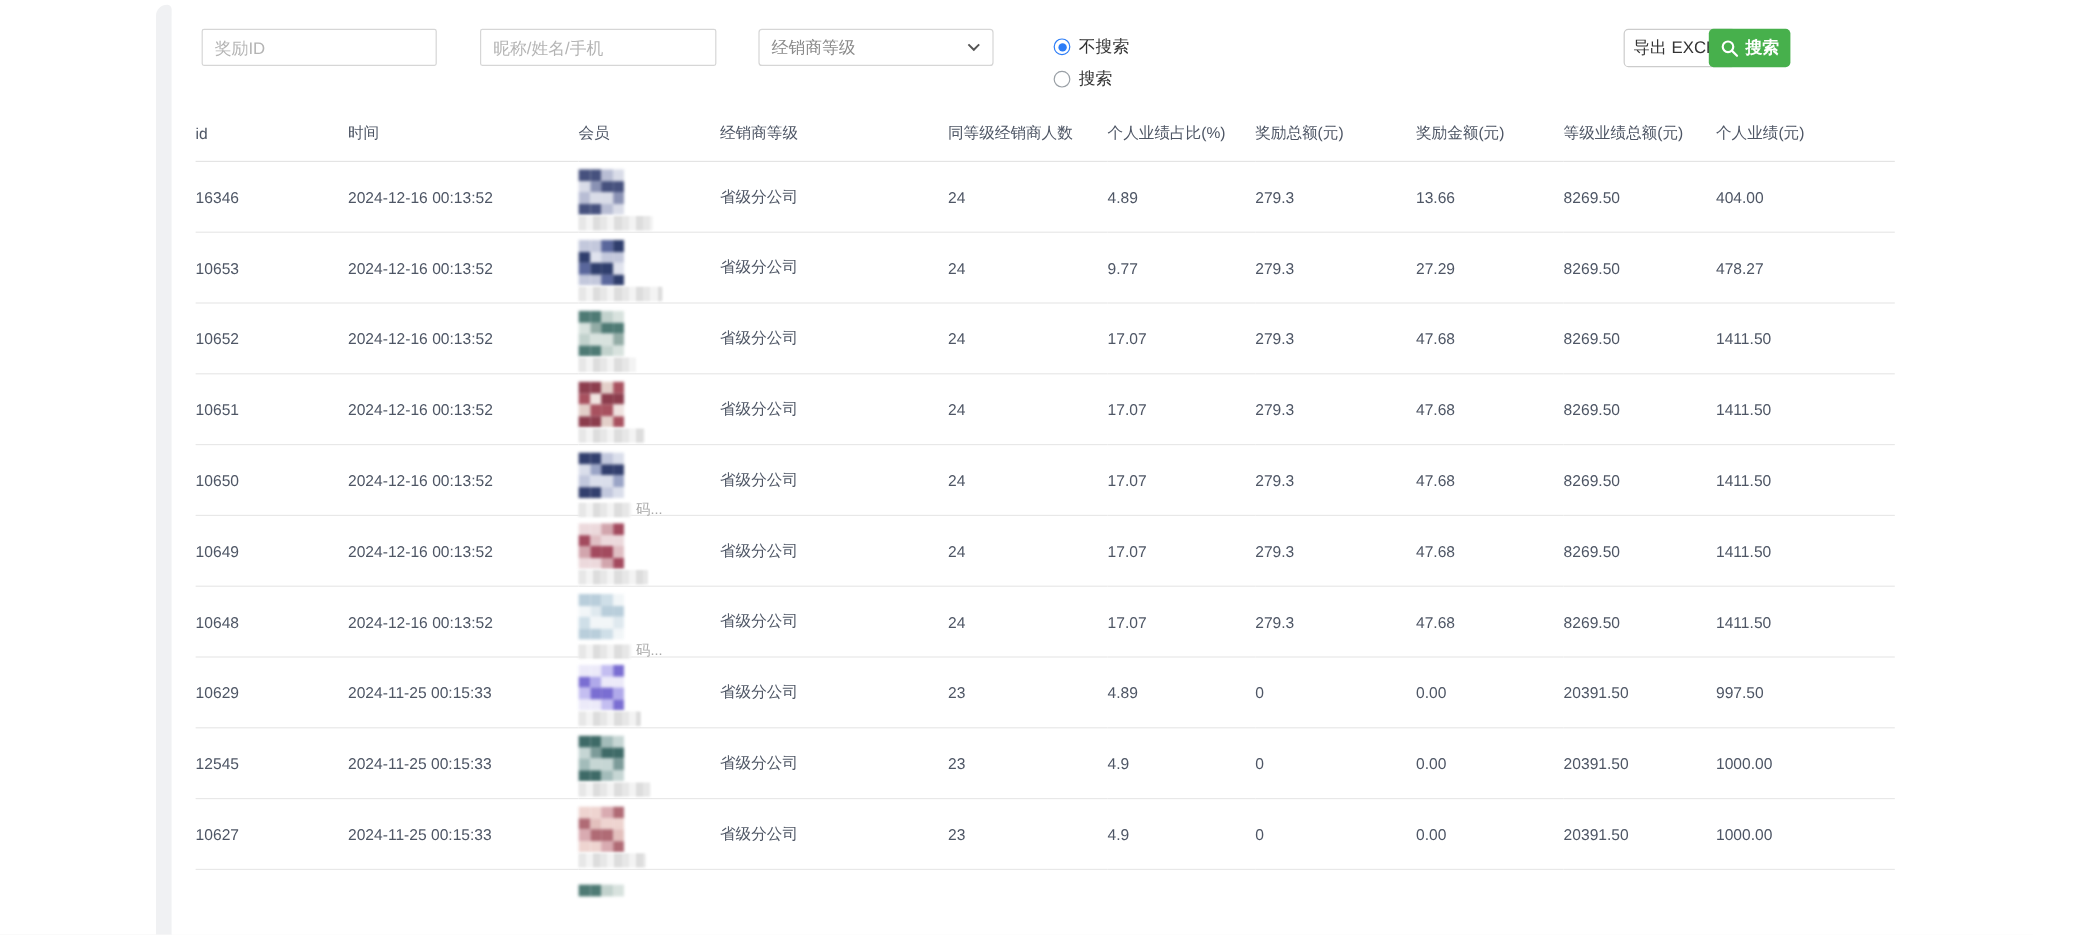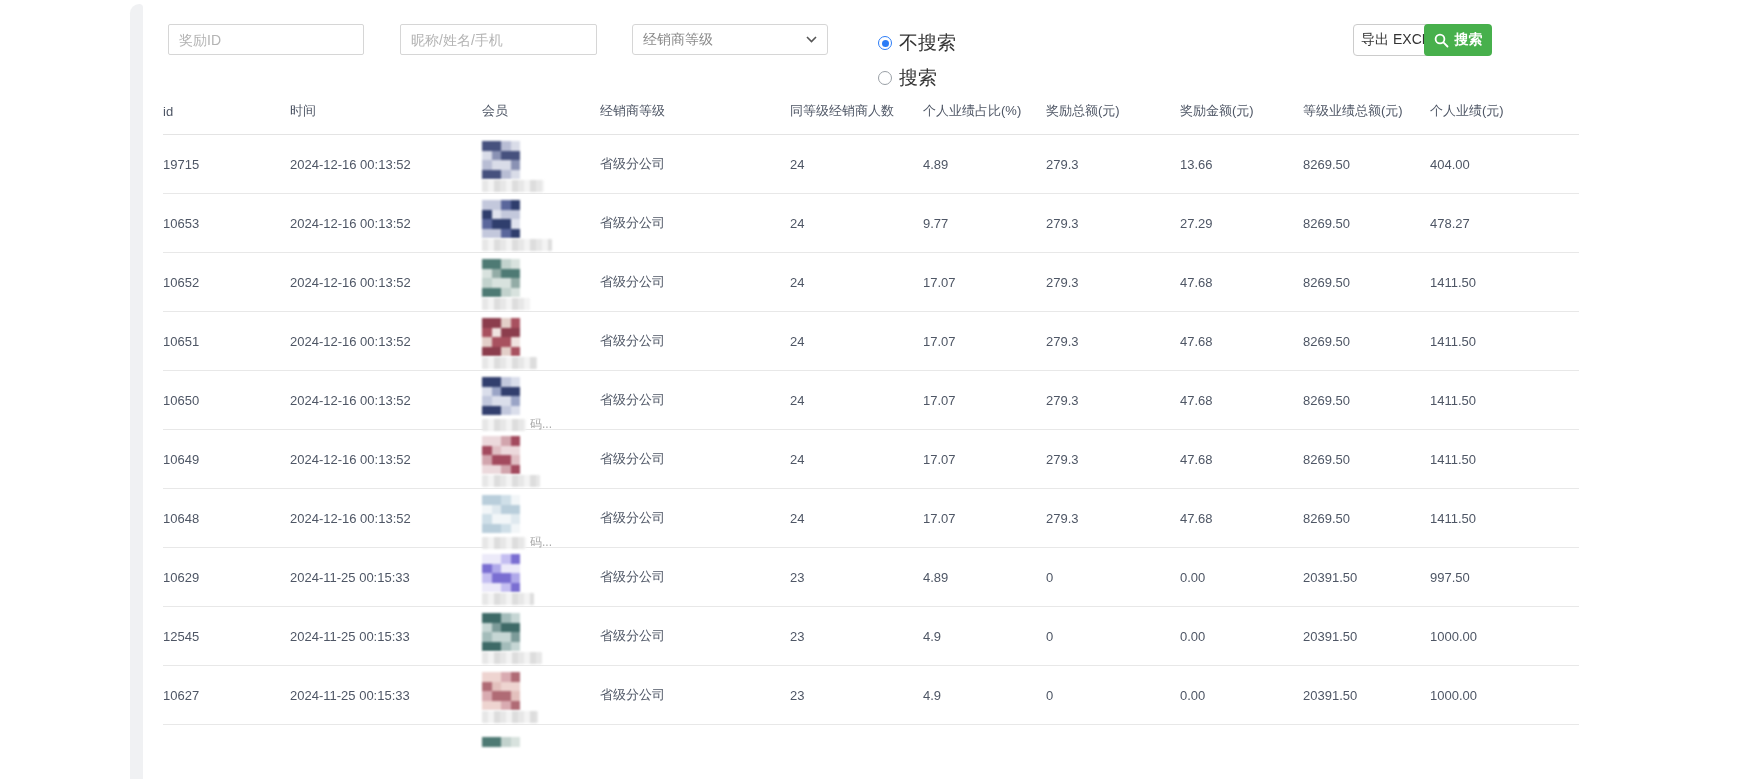--- a/index.html
+++ b/index.html
@@ -32,21 +32,21 @@
     align-items:center; justify-content:space-between; padding:0 10px; font-size:14px;
     color:#8a8a8a; cursor:pointer; }
   .sel svg { flex:0 0 auto; }
   .radio-group { display:flex; flex-direction:column; gap:9px; }
   .radio-row { display:flex; align-items:center; gap:7px; cursor:pointer; }
   .radio { width:14px; height:14px; border-radius:50%; border:1.5px solid #9aa0a6;
     background:#fff; position:relative; flex:0 0 auto; }
   .radio.checked { border-color:#2b7cf7; }
   .radio.checked::after { content:""; position:absolute; left:2.5px; top:2.5px; width:7px; height:7px;
     border-radius:50%; background:#2b7cf7; }
-  .radio-label { font-size:19px; color:#333; }
+  .radio-label { font-size:14px; color:#333; }
   .date-btn { border:none; border-radius:4px; color:#fff; font-size:14px; font-weight:bold;
     display:flex; align-items:center; justify-content:center; gap:8px; cursor:pointer; }
   .export-btn { background:#fff; border:1px solid #ccc; border-radius:4px; font-size:14px;
     color:#333; cursor:pointer; }
   .search-btn { border:none; border-radius:4px; color:#fff; font-size:14px; display:flex;
     align-items:center; justify-content:center; gap:6px; cursor:pointer; font-weight:bold; }
 
   
   table { border-collapse:collapse; table-layout:fixed; margin:30px 0 0 20px; }
   thead th { text-align:left; font-weight:400; font-size:13px; color:#4e5665;
@@ -129,21 +129,21 @@
             <th>同等级经销商人数</th>
             <th>个人业绩占比(%)</th>
             <th>奖励总额(元)</th>
             <th>奖励金额(元)</th>
             <th>等级业绩总额(元)</th>
             <th>个人业绩(元)</th>
           </tr>
         </thead>
       <tbody id="tbody">
           <tr>
-            <td>19715</td>
+            <td>16346</td>
             <td>2024-12-16 00:13:52</td>
             <td>
               <div class="member">
                 <div class="avatar">
                   <div style="background: rgb(70, 81, 126);"></div>
                   <div style="background: rgb(70, 81, 126);"></div>
                   <div style="background: rgb(184, 189, 212);"></div>
                   <div style="background: rgb(217, 220, 232);"></div>
                   <div style="background: rgb(217, 220, 232);"></div>
                   <div style="background: rgb(138, 146, 180);"></div>

